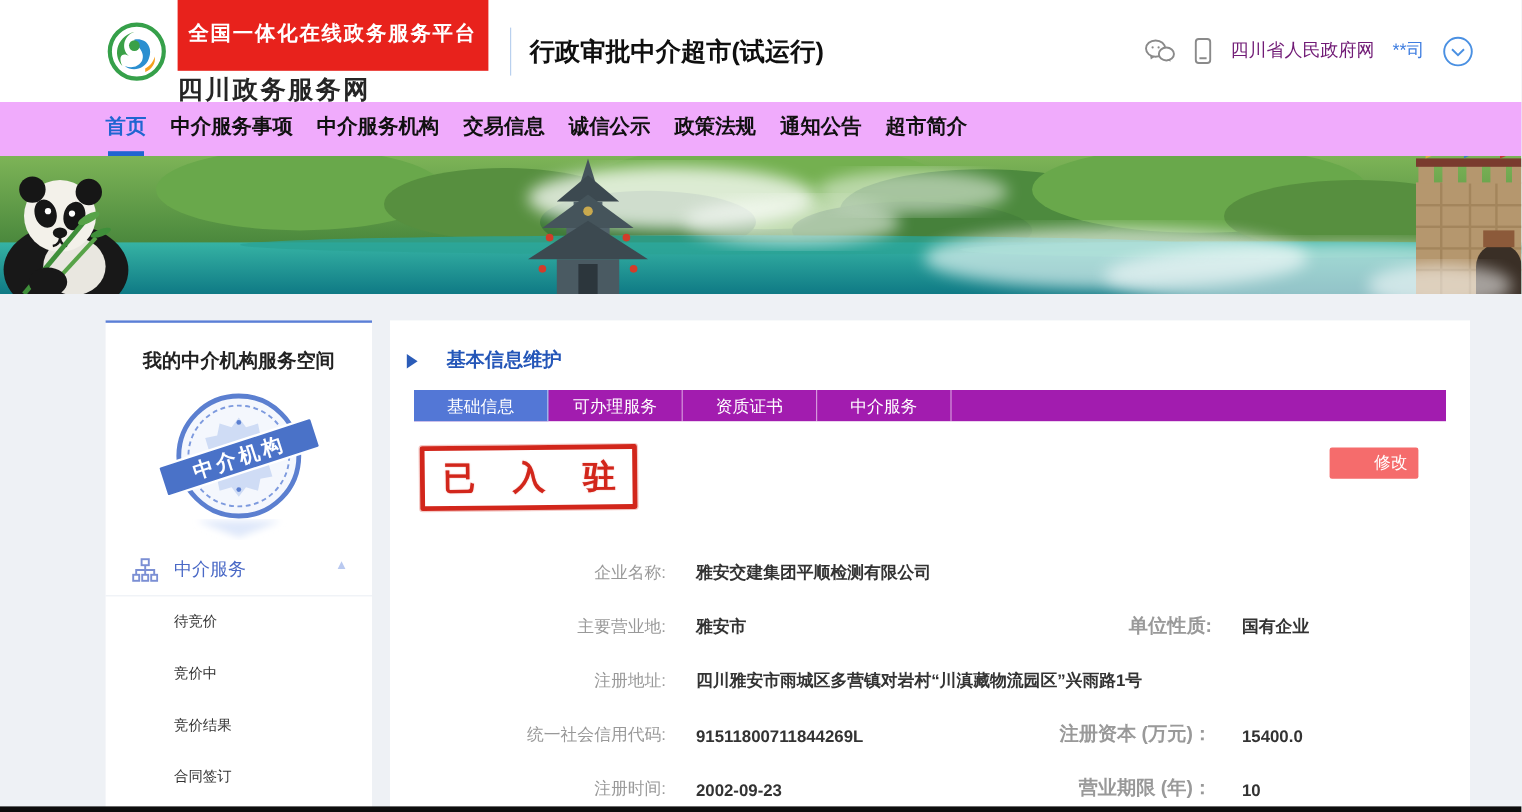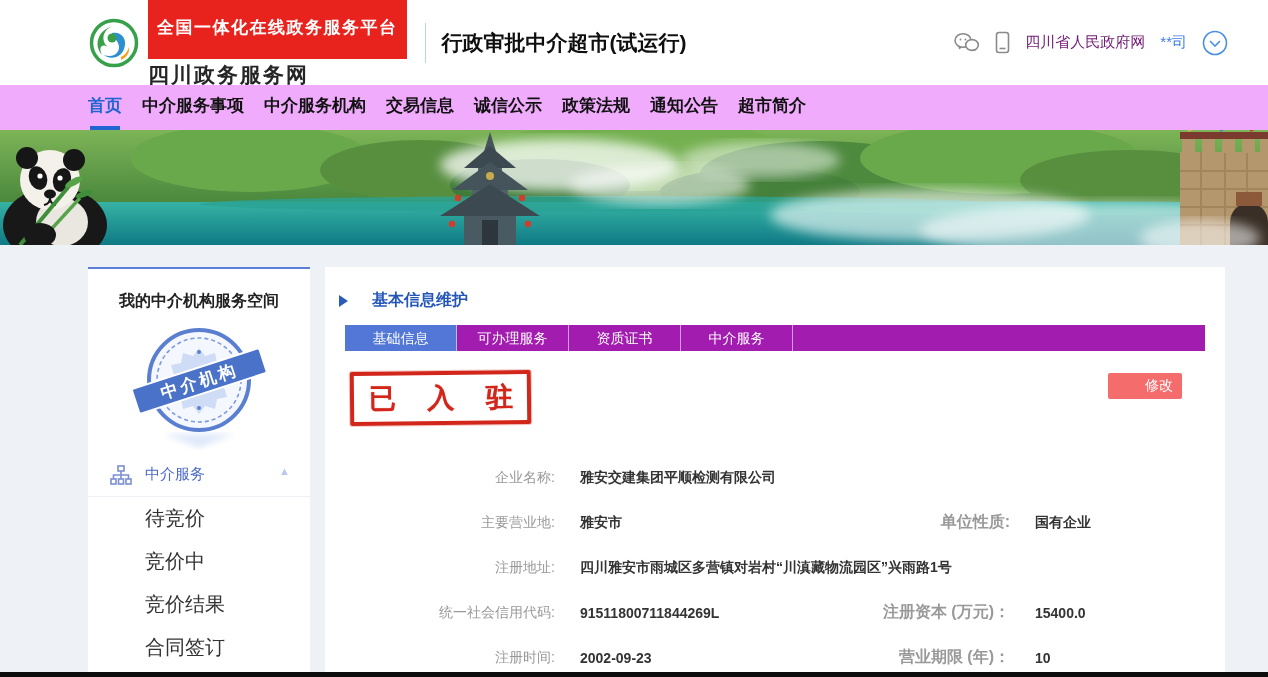--- a/index.html
+++ b/index.html
@@ -31,21 +31,21 @@
   
   .banner { position:absolute; top:130px; left:0; width:1268px; height:115px; overflow:hidden; }
   
   .sidebar { position:absolute; left:88px; top:267px; width:222px; height:410px; background:#fff; border-top:2px solid #5b7fd6; }
   .sb-title { margin-top:22px; text-align:center; font-size:16px; font-weight:bold; color:#222; }
   .sb-stamp { display:block; margin:10px auto 0; }
   .sb-menu-head { display:flex; padding:11px 20px 11px 22px; border-bottom:1px solid #edf0f5; margin-top:4px; cursor:pointer; }
   .sb-menu-label { color:#4a69c6; font-size:15px; margin-left:13px; }
   .sb-caret { margin-left:auto; color:#b9c9f0; font-size:11px; }
   .sb-sub { padding-left:57px; }
-  .sb-sub-item { height:43px; line-height:43px; font-size:20px; color:#333; cursor:pointer; }
+  .sb-sub-item { height:43px; line-height:43px; font-size:12px; color:#333; cursor:pointer; }
   
   .main-card { position:absolute; left:325px; top:267px; width:900px; height:410px; background:#fff; padding:0 20px; }
   .section-head { display:flex; align-items:center; margin-top:23px; }
   .tri { width:0; height:0; border-left:9px solid #2b5cb8; border-top:6px solid transparent; border-bottom:6px solid transparent; margin-left:-6px; }
   .section-title { color:#2456b8; font-size:16px; font-weight:bold; margin-left:24px; }
   .tabbar { display:flex; background:#a21caf; height:26px; margin-top:14px; }
   .tab { width:112px; text-align:center; line-height:26px; color:#fff; font-size:14px; border-right:1px solid rgba(255,255,255,.55); cursor:pointer; }
   .tab.active { background:#5377d6; }
   .stamp-row { position:relative; height:70px; margin-top:16px; }
   .entry-stamp { position:absolute; left:5px; top:4px; display:inline-block; border:4px solid #d2261b; color:#d2261b; font-size:27px; font-weight:bold; letter-spacing:12px; padding:5px 2px 5px 15px; transform:rotate(-.6deg); border-radius:2px; box-shadow:0 0 0 1px rgba(210,38,27,.25); text-shadow:0 0 1px rgba(210,38,27,.6); }

